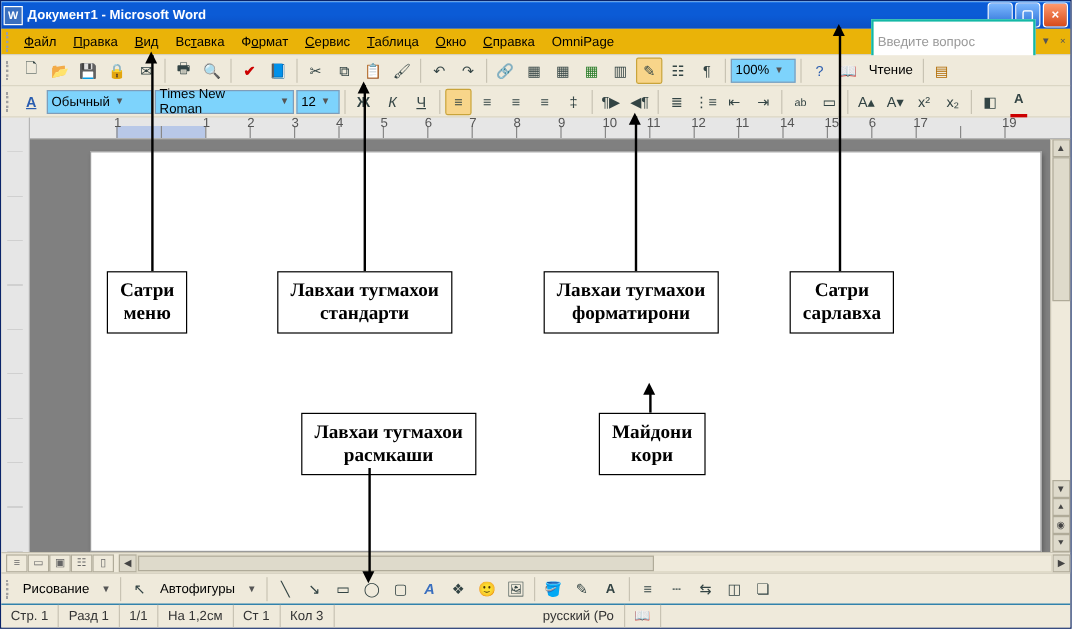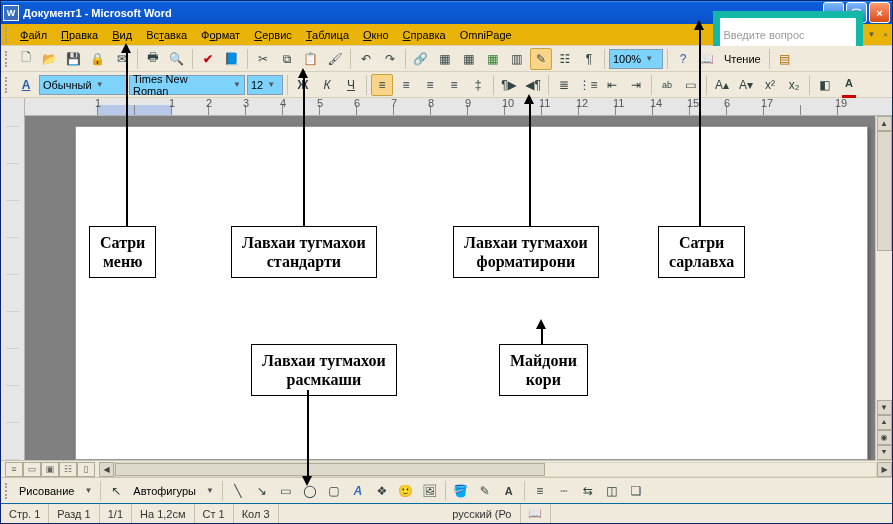--- a/index.html
+++ b/index.html
@@ -8,21 +8,21 @@
   .titlebar { height: 23px; background: linear-gradient(to bottom,#3a95ff 0%,#0b5bd6 8%,#0b5bd6 50%,#0a4fc4 100%); display: flex; align-items: center; color: #fff; font-size: 12px; font-weight: bold; padding: 0 2px; }
   .titlebar .icon { width: 16px; height: 16px; background: #3a6fbf; border: 1px solid #fff; margin-right: 4px; display:inline-flex;align-items:center;justify-content:center;color:#fff;font-size:9px;}
   .titlebar .spacer { flex: 1; }
   .winbtn { width: 21px; height: 21px; margin-left: 2px; border-radius: 3px; border: 1px solid #fff; display:inline-flex; align-items:center; justify-content:center; color:#fff; font-weight:bold; font-family: Arial; }
   .winbtn.min,.winbtn.max { background: linear-gradient(to bottom,#7db8ff,#2a6fd6); }
   .winbtn.close { background: linear-gradient(to bottom,#ff9a6f,#d64b1a); }
   .menubar { height: 22px; background:#eab308; display: flex; align-items: center; padding-left: 4px; border-bottom:1px solid #d6d1bf;}
   .handle { width:4px; height:16px; border-left:2px dotted #a0a0a0; margin-right:4px;}
   .menu-item { padding: 2px 7px; color:#000; cursor: default; }
   .menu-item u { text-decoration: underline; }
-  .ask-box { margin-left:auto; width:150px; height:18px; background:#fff; border:7px solid #14b8a6; color:#9a9a9a; padding:17px 3px; display:flex; align-items:center;}
+  .ask-box { margin-left:auto; width:137px; height:18px; background:#fff; border:2px solid #14b8a6; color:#9a9a9a; padding:17px 3px; display:flex; align-items:center;}
   .small-arrow { font-size:8px;color:#555;padding:0 4px;}
   .toolbar { height: 26px; background:#efeadb; display:flex; align-items:center; padding:0 4px; border-bottom:1px solid #d6d1bf; gap:2px; }
   .tbtn { width:22px; height:22px; display:inline-flex; align-items:center; justify-content:center; border:1px solid transparent; border-radius:2px; font-size:12px; color:#344; }
   .sep { width:1px; height:20px; background:#c8c3b3; margin:0 2px;}
   .combo { height:20px; background:#7dd3fc; border:1px solid #7f9db9; display:inline-flex; align-items:center; padding:0 3px; gap:4px; color:#000;}
   .combo .dd { font-size:8px; color:#555;}
   .zoom { width:54px; }
   .style { width:88px;} .font{width:116px;gap:33px;} .size{width:36px;}
   .tbtn.active { background:#f8d58a; border-color:#c9a43a;}
   .color-strip{height:3px;width:14px;background:#c00;position:relative;top:6px;}

